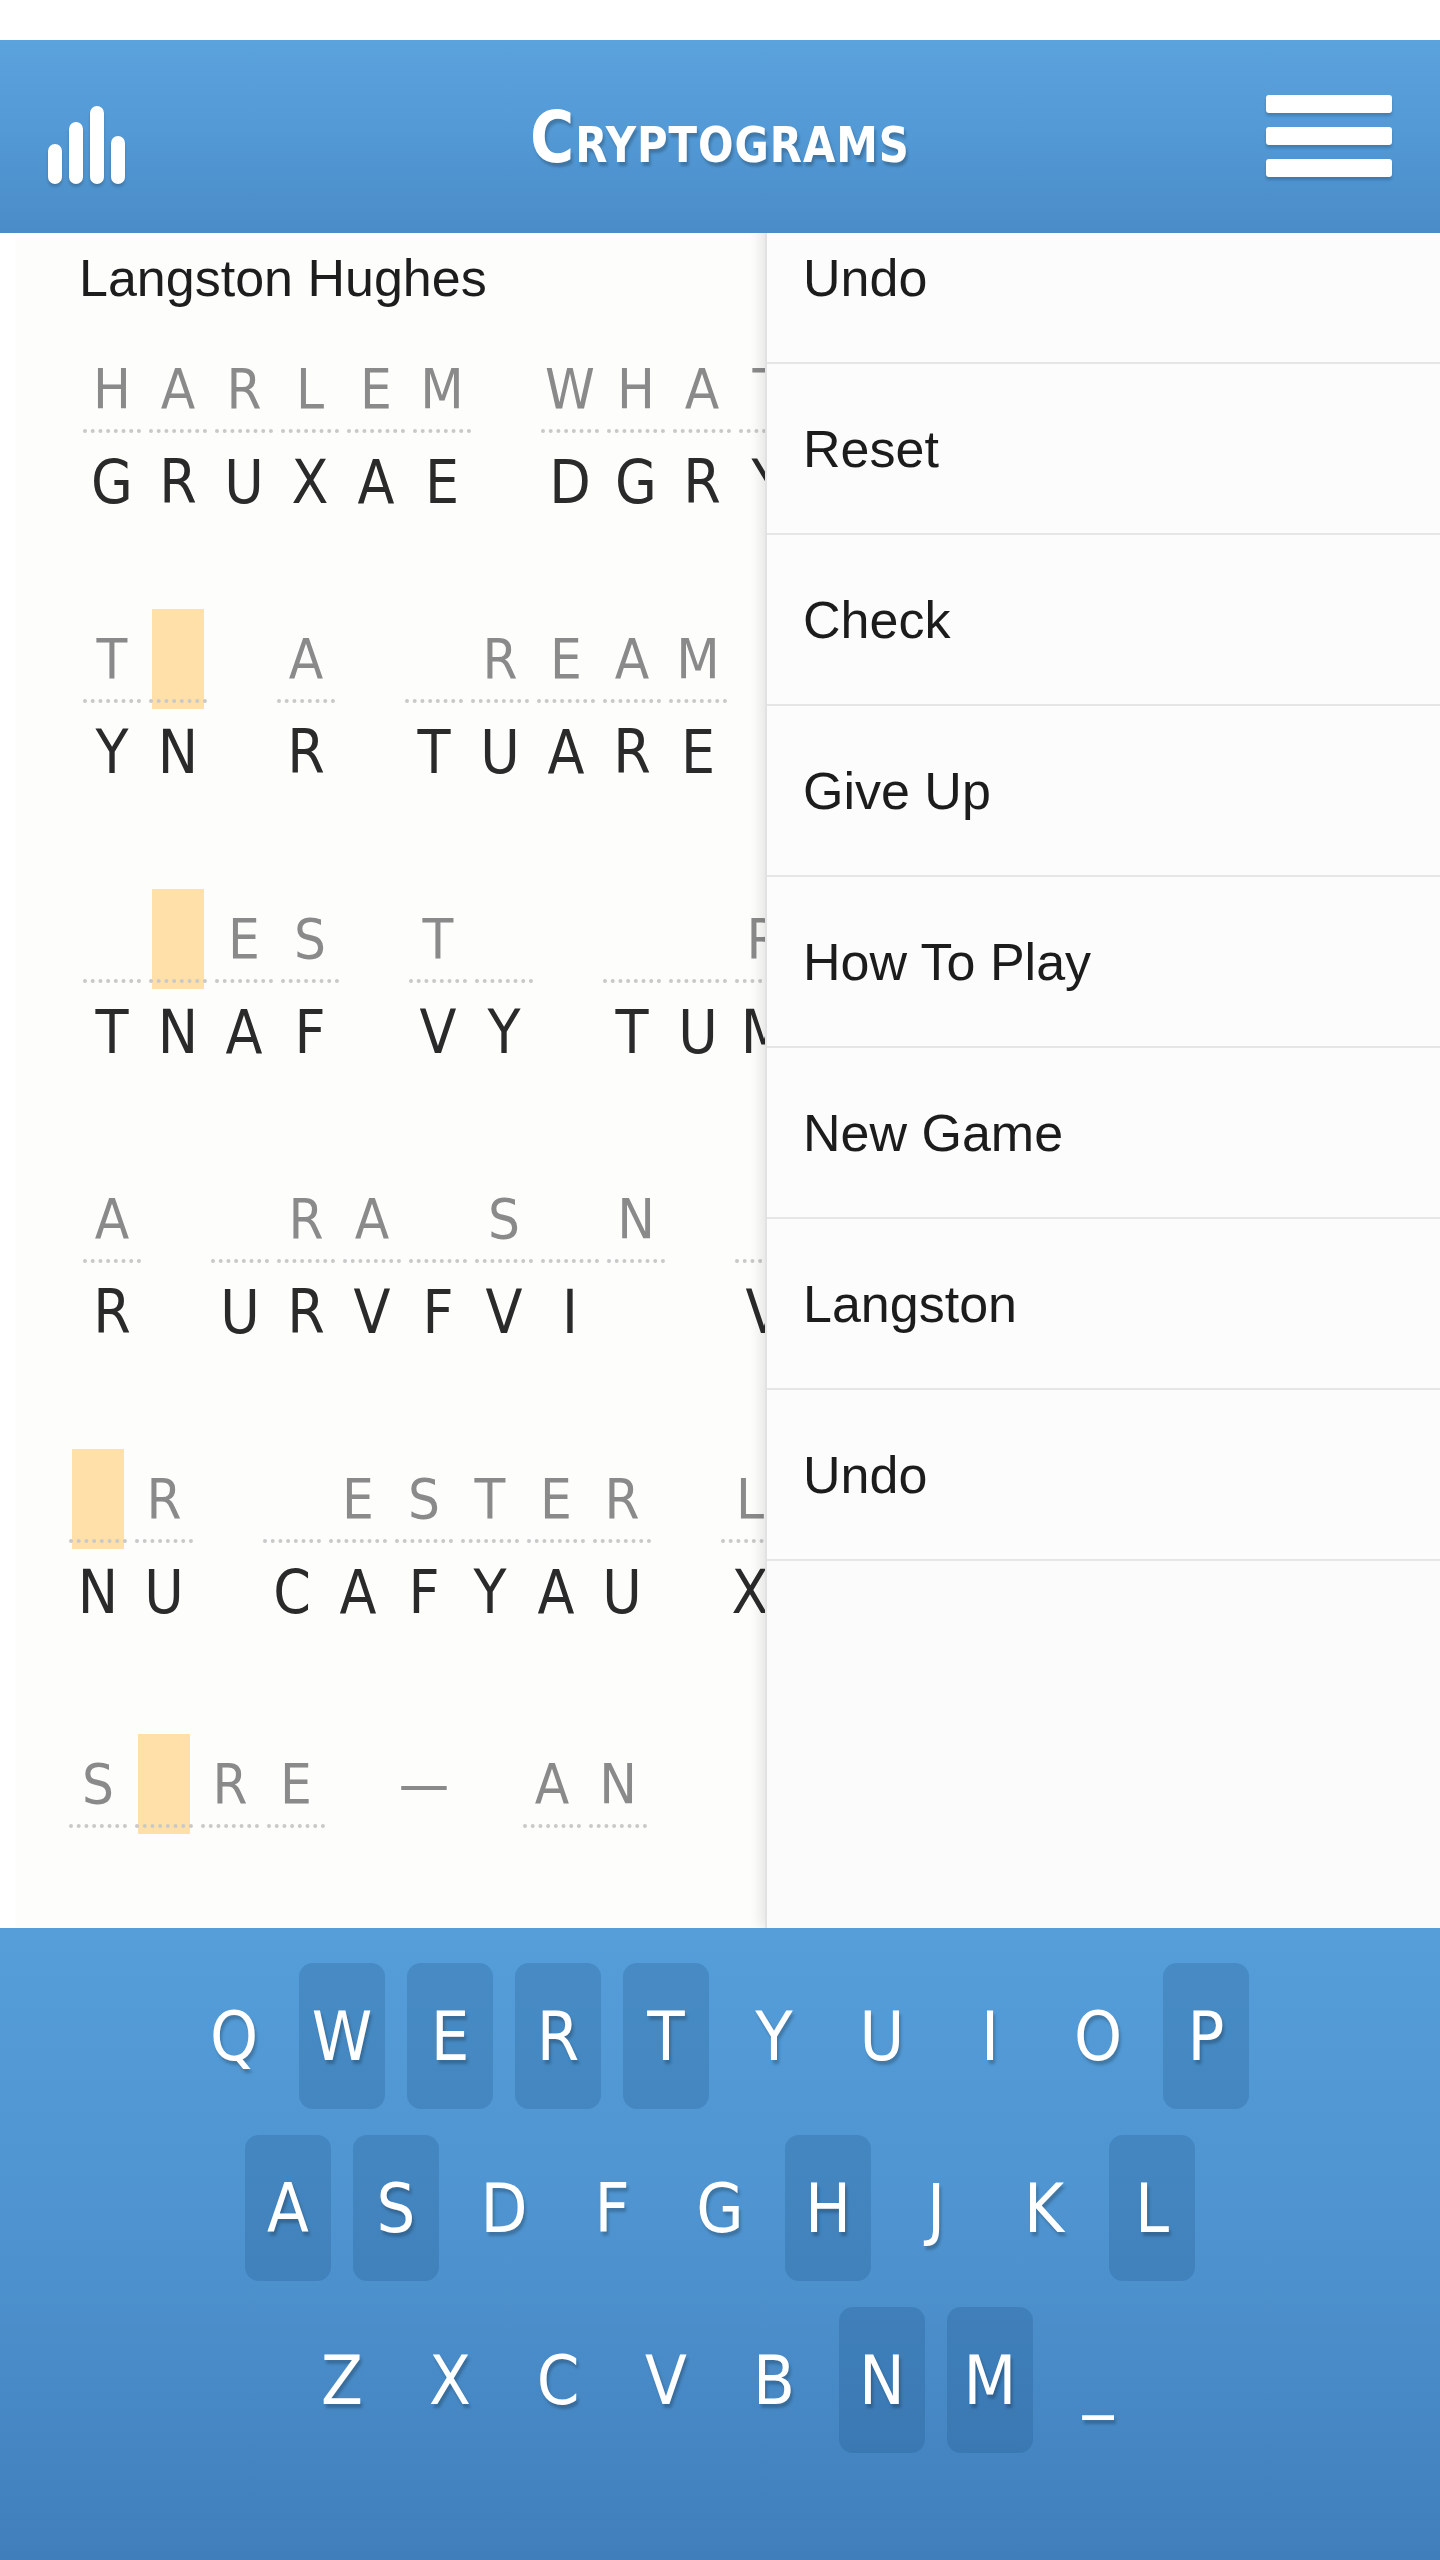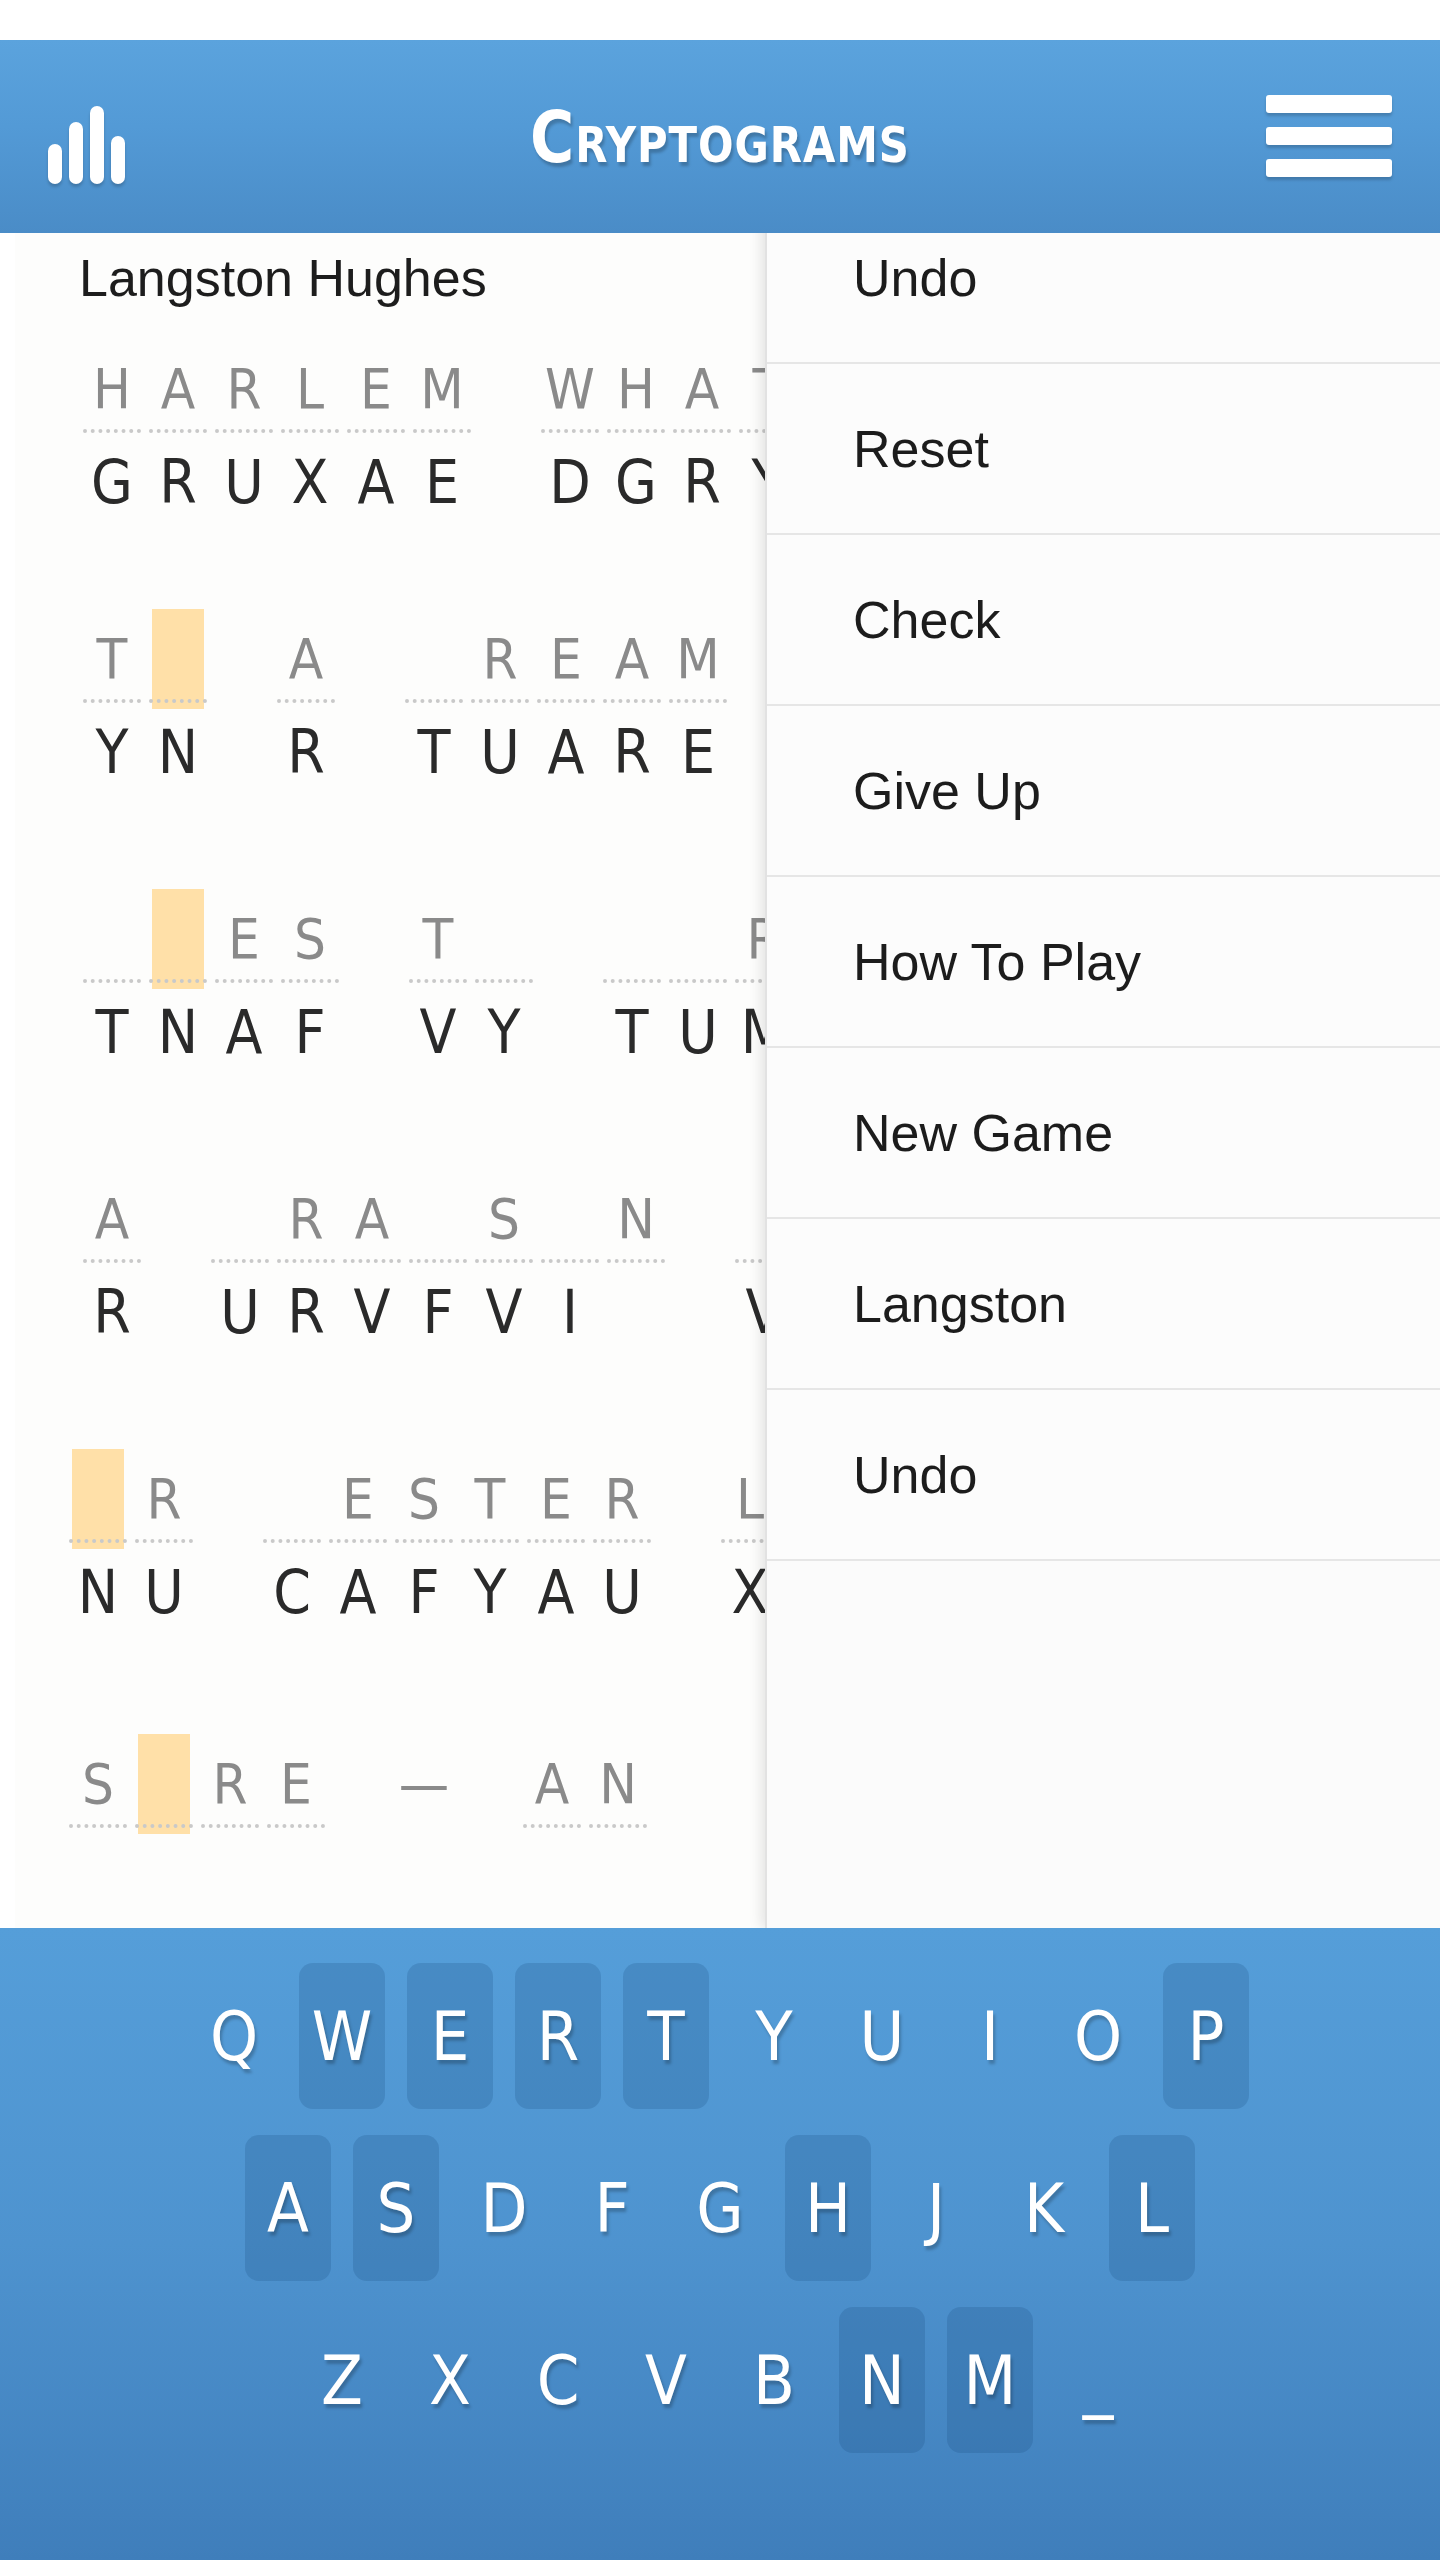--- a/index.html
+++ b/index.html
@@ -131,21 +131,21 @@
     background:#fbfbfb;
     border-left:2px solid #e2e2e2;
     box-shadow:-4px 0 12px rgba(0,0,0,.10);
     z-index:20;
     overflow:hidden;
   }
   .menu-item {
     height:171px;
     border-bottom:2px solid #e6e6e6;
     display:flex; align-items:center;
-    padding-left:86px;
+    padding-left:36px;
     background:#fcfcfc;
   }
   .menu-item .label {
     font-size:52px; color:#1c1c1c; letter-spacing:0px;
     white-space:nowrap;
   }
 
   
   #keyboard {
     position:absolute; left:0; top:1928px;

